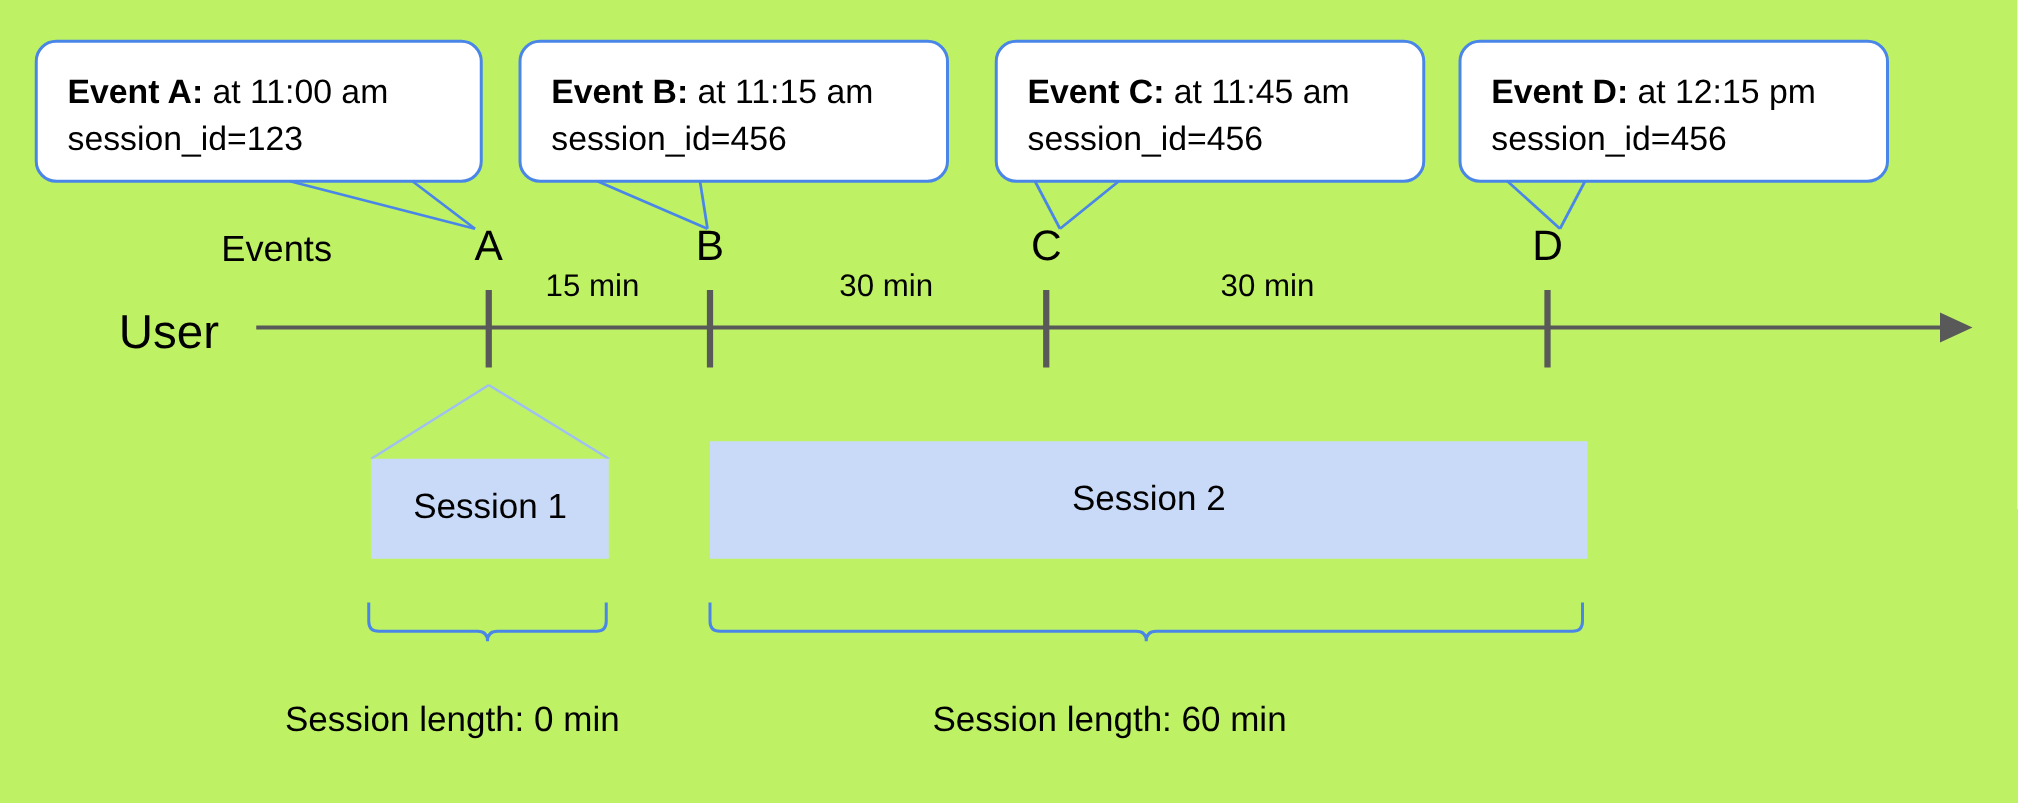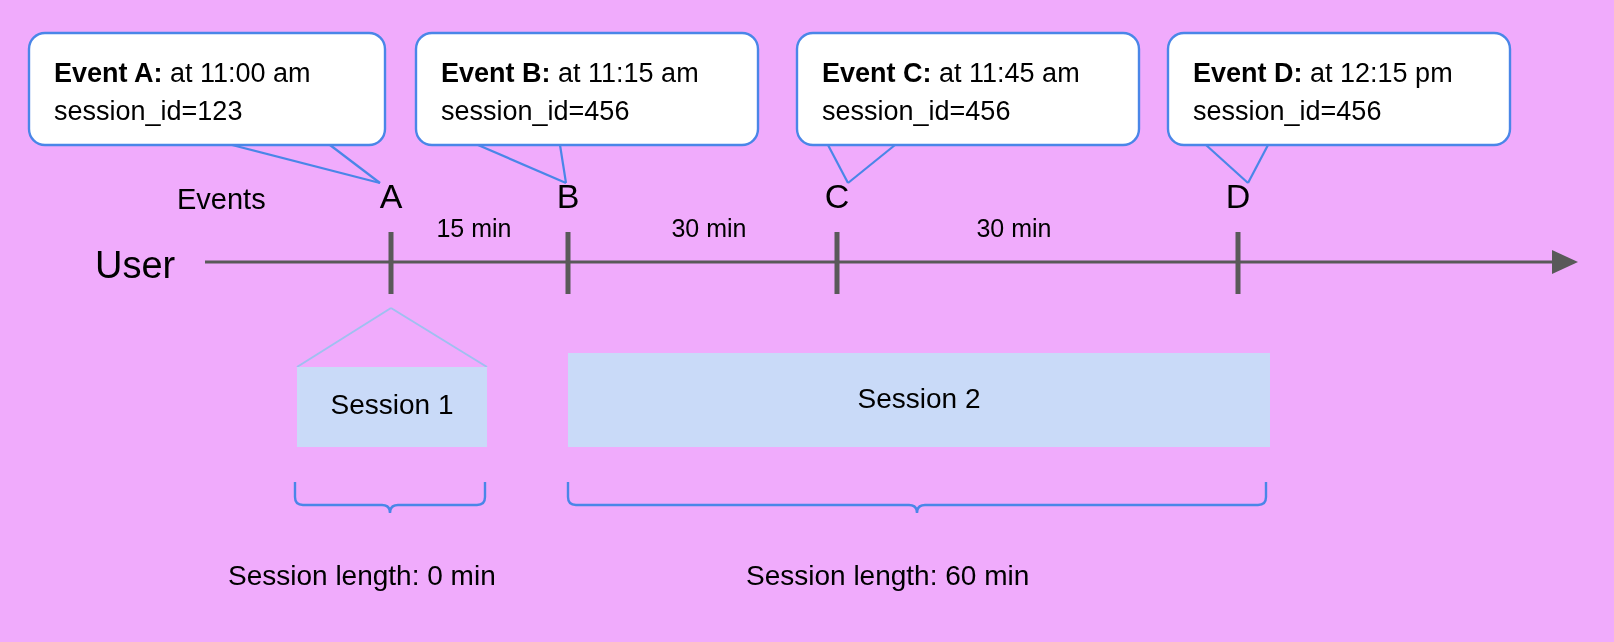--- a/index.html
+++ b/index.html
@@ -10,21 +10,21 @@
   body {
     font-family: "Liberation Sans", sans-serif;
     width: 1614px;
     height: 642px;
     overflow: hidden;
   }
   #stage {
     position: relative;
     width: 1614px;
     height: 642px;
-    background: #f0abfc;
+    background: #bef264;
   }
   #stage svg {
     position: absolute;
     left: 0;
     top: 0;
     width: 1614px;
     height: 642px;
   }
   .callout-text {
     font-size: 27px;

